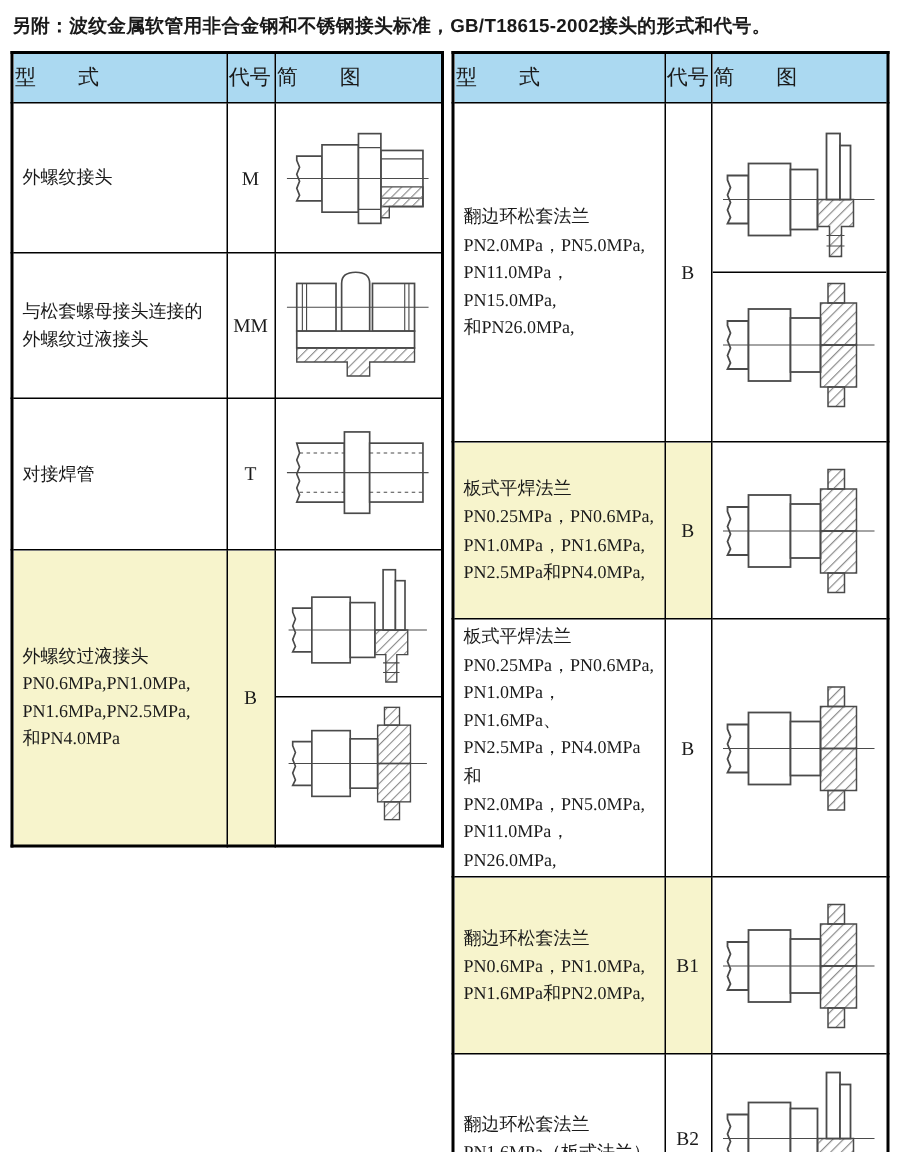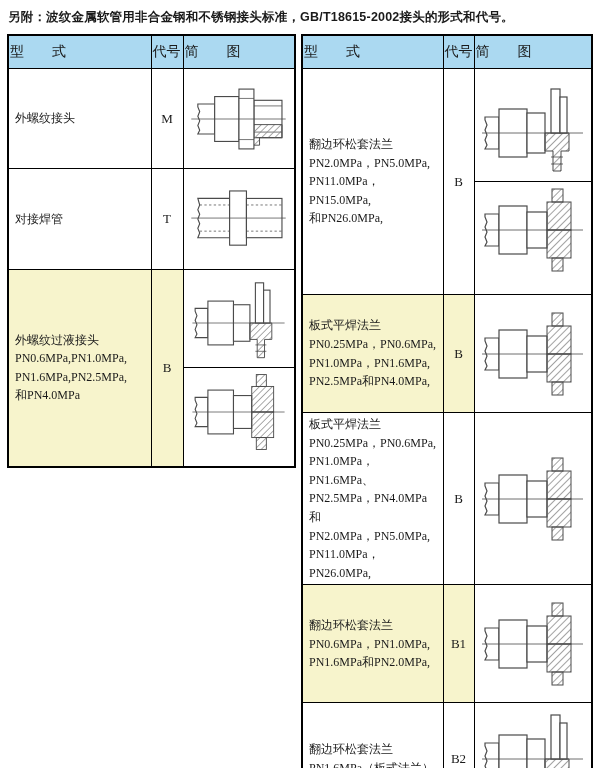--- a/index.html
+++ b/index.html
@@ -81,20 +81,43 @@
                   <path d="M60,52 H98 V66 H74 V74 H60 Z" fill="url(#hatch)" stroke="#4a4a4a" stroke-width="1"></path>
                   <rect x="52" y="14" width="16" height="64" fill="#fff" stroke="#4a4a4a" stroke-width="1.2"></rect>
                   <line x1="52" y1="24" x2="68" y2="24" stroke="#4a4a4a" stroke-width="0.8"></line>
                   <line x1="52" y1="68" x2="68" y2="68" stroke="#4a4a4a" stroke-width="0.8"></line>
                   <line x1="1" y1="46" x2="102" y2="46" stroke="#4a4a4a" stroke-width="0.8"></line>
                 </svg>
       </div>
             </div>
           </td>
     </tr>
+    <tr style="height:97px">
+      <td class="type">与松套螺母接头连接的
+外螺纹过液接头</td>
+      <td class="code">MM</td>
+      <td class="diag">
+            <div class="dstack">
+              <div class="dsub">
+        <svg class="diagram" width="103" height="86" viewBox="0 0 103 92">
+                  <rect x="8" y="16" width="28" height="34" fill="#fff" stroke="#4a4a4a" stroke-width="1.2"></rect>
+                  <line x1="12" y1="16" x2="12" y2="50" stroke="#4a4a4a" stroke-width="0.8"></line>
+                  <line x1="15" y1="16" x2="15" y2="50" stroke="#4a4a4a" stroke-width="0.8"></line>
+                  <rect x="62" y="16" width="30" height="34" fill="#fff" stroke="#4a4a4a" stroke-width="1.2"></rect>
+                  <line x1="85" y1="16" x2="85" y2="50" stroke="#4a4a4a" stroke-width="0.8"></line>
+                  <line x1="88" y1="16" x2="88" y2="50" stroke="#4a4a4a" stroke-width="0.8"></line>
+                  <path d="M40,50 V16 Q40,8 50,8 Q60,8 60,16 V50 Z" fill="#fff" stroke="#4a4a4a" stroke-width="1.2"></path>
+                  <rect x="8" y="50" width="84" height="12" fill="#fff" stroke="#4a4a4a" stroke-width="1.2"></rect>
+                  <path d="M8,62 H92 V72 H60 V82 H44 V72 H8 Z" fill="url(#hatch)" stroke="#4a4a4a" stroke-width="1"></path>
+                  <line x1="1" y1="33" x2="102" y2="33" stroke="#4a4a4a" stroke-width="0.8"></line>
+                </svg>
+      </div>
+            </div>
+          </td>
+    </tr>
     <tr style="height:101px">
       <td class="type">对接焊管</td>
       <td class="code">T</td>
       <td class="diag">
             <div class="dstack">
               <div class="dsub">
         <svg class="diagram" width="103" height="86" viewBox="0 0 103 92">
                   <polygon points="8,24 42,24 42,66 8,66 10,61 8,56 10,51 8,46 10,41 8,36 10,31" fill="#fff" stroke="#4a4a4a" stroke-width="1.2"></polygon>
                   <line x1="10" y1="31" x2="42" y2="31" stroke="#4a4a4a" stroke-width="0.8" stroke-dasharray="2.5,2.5"></line>
                   <line x1="10" y1="59" x2="42" y2="59" stroke="#4a4a4a" stroke-width="0.8" stroke-dasharray="2.5,2.5"></line>

